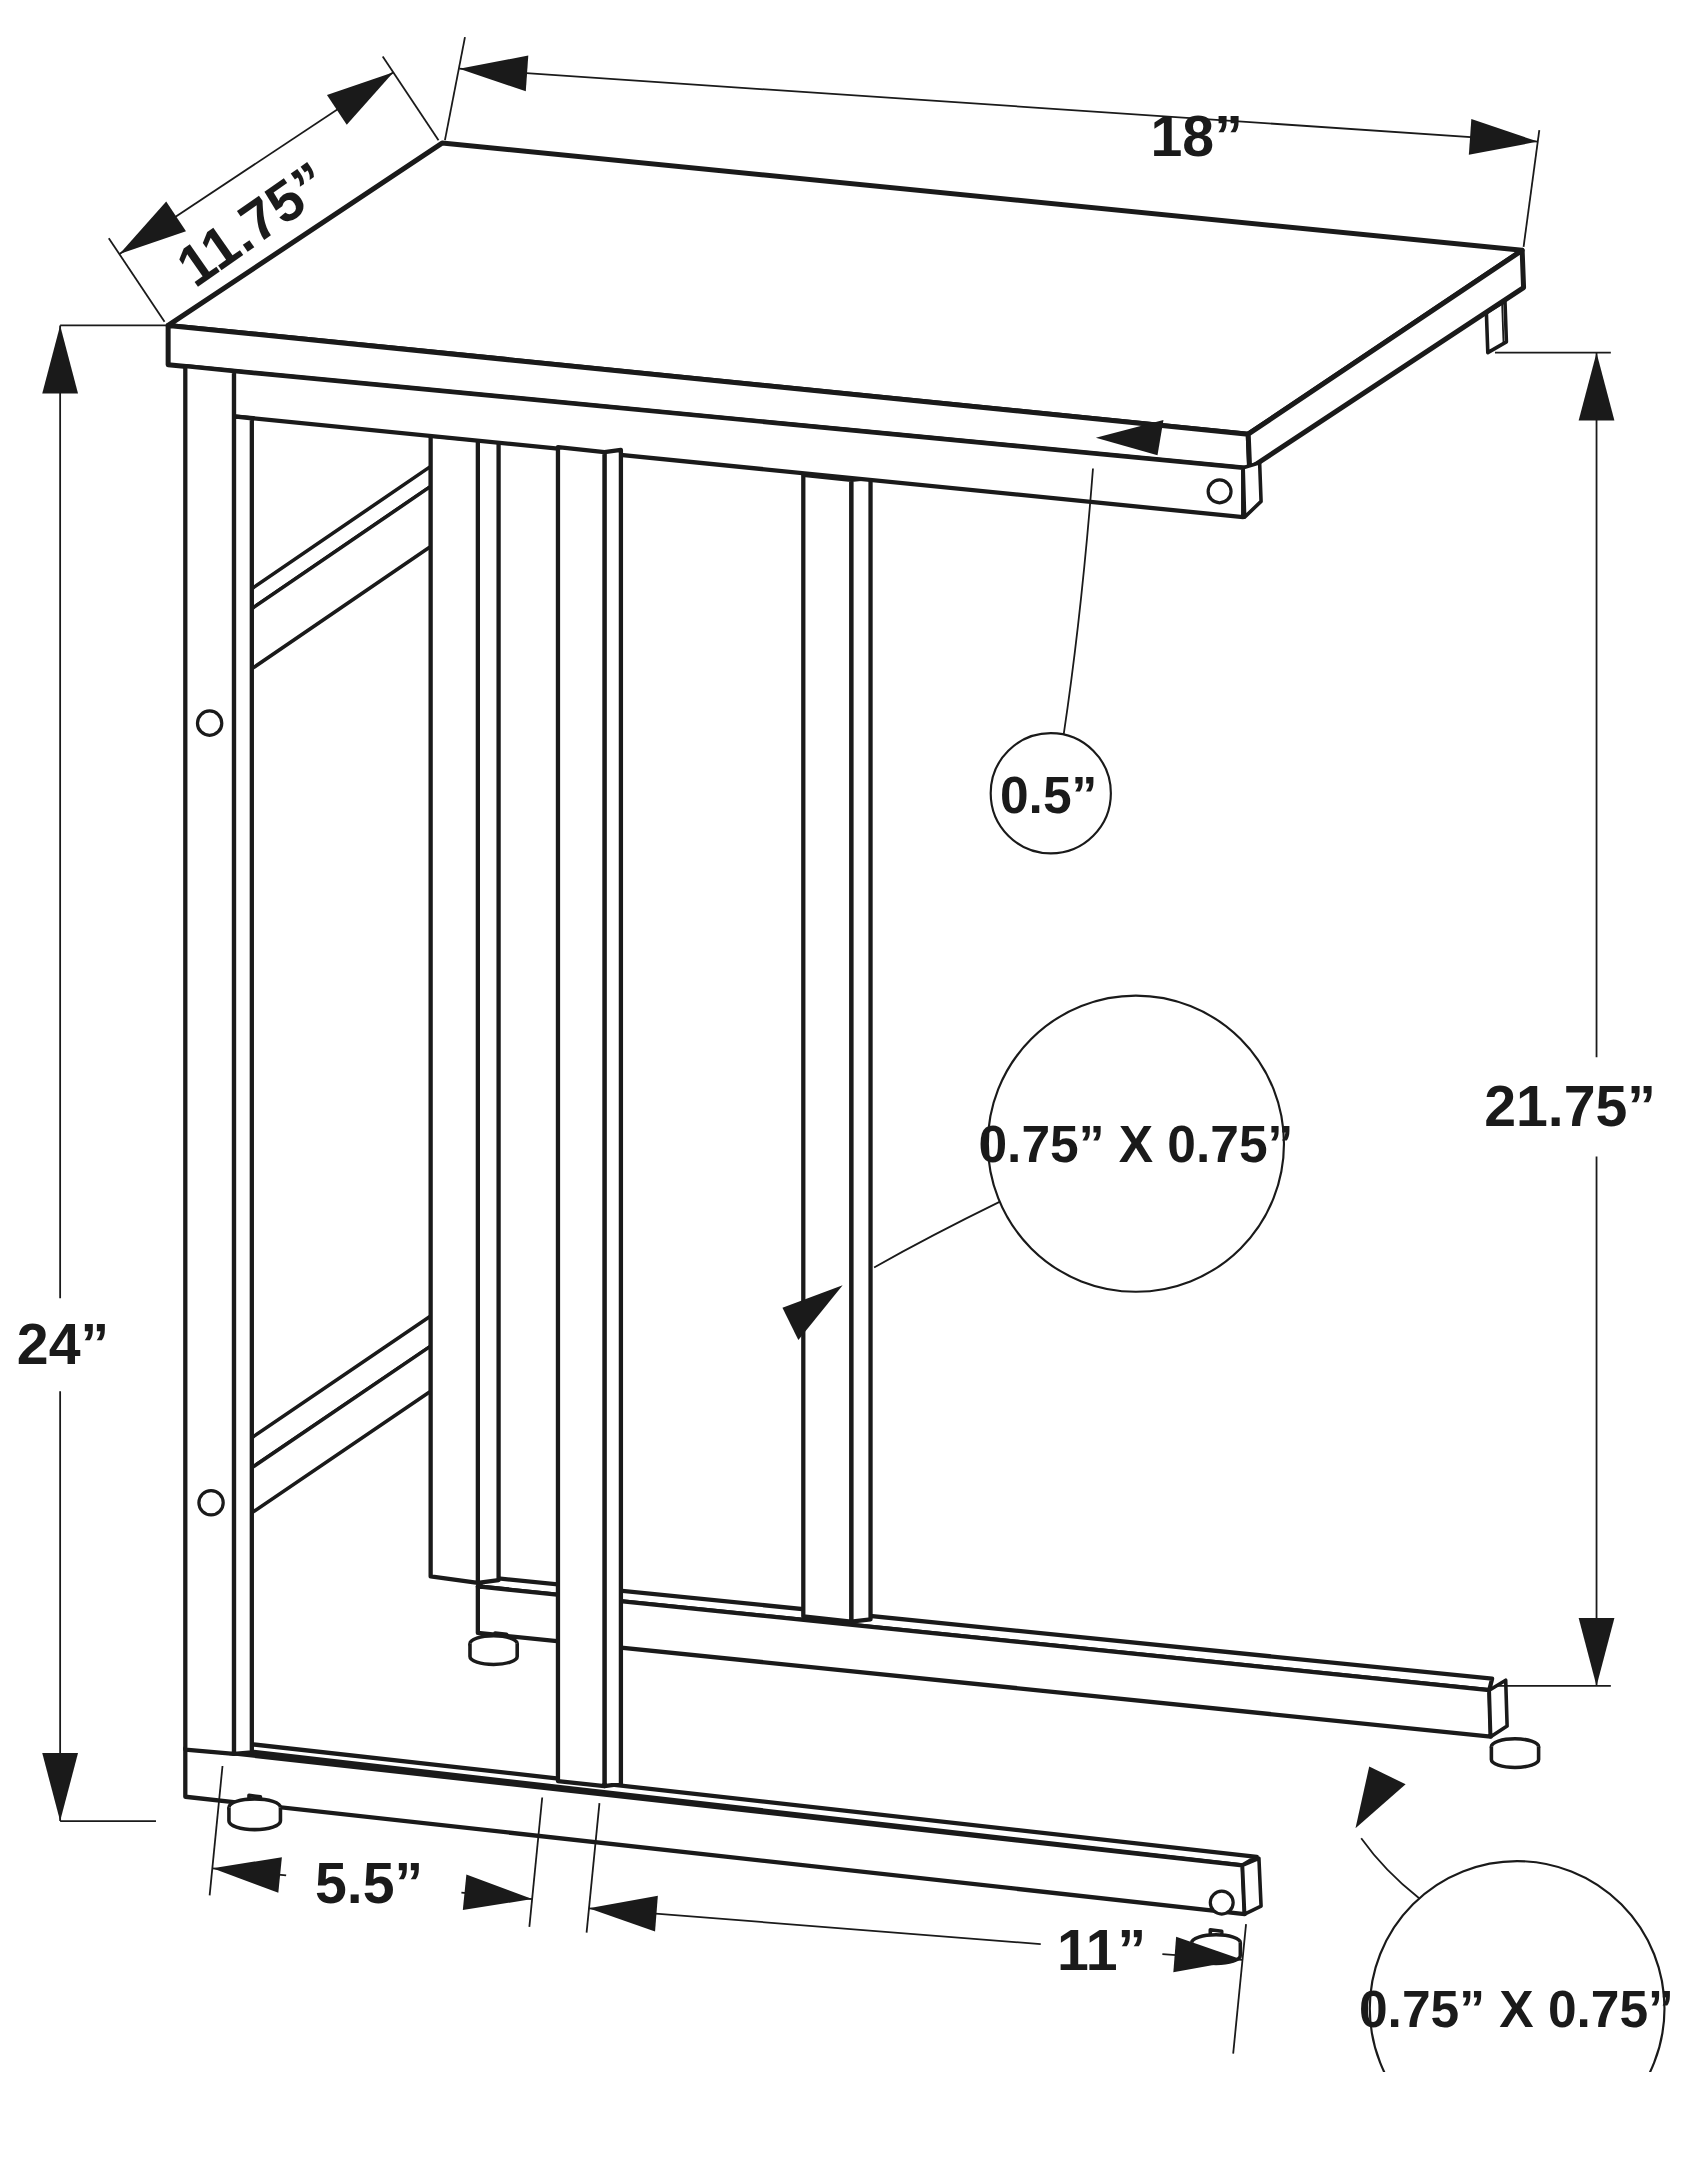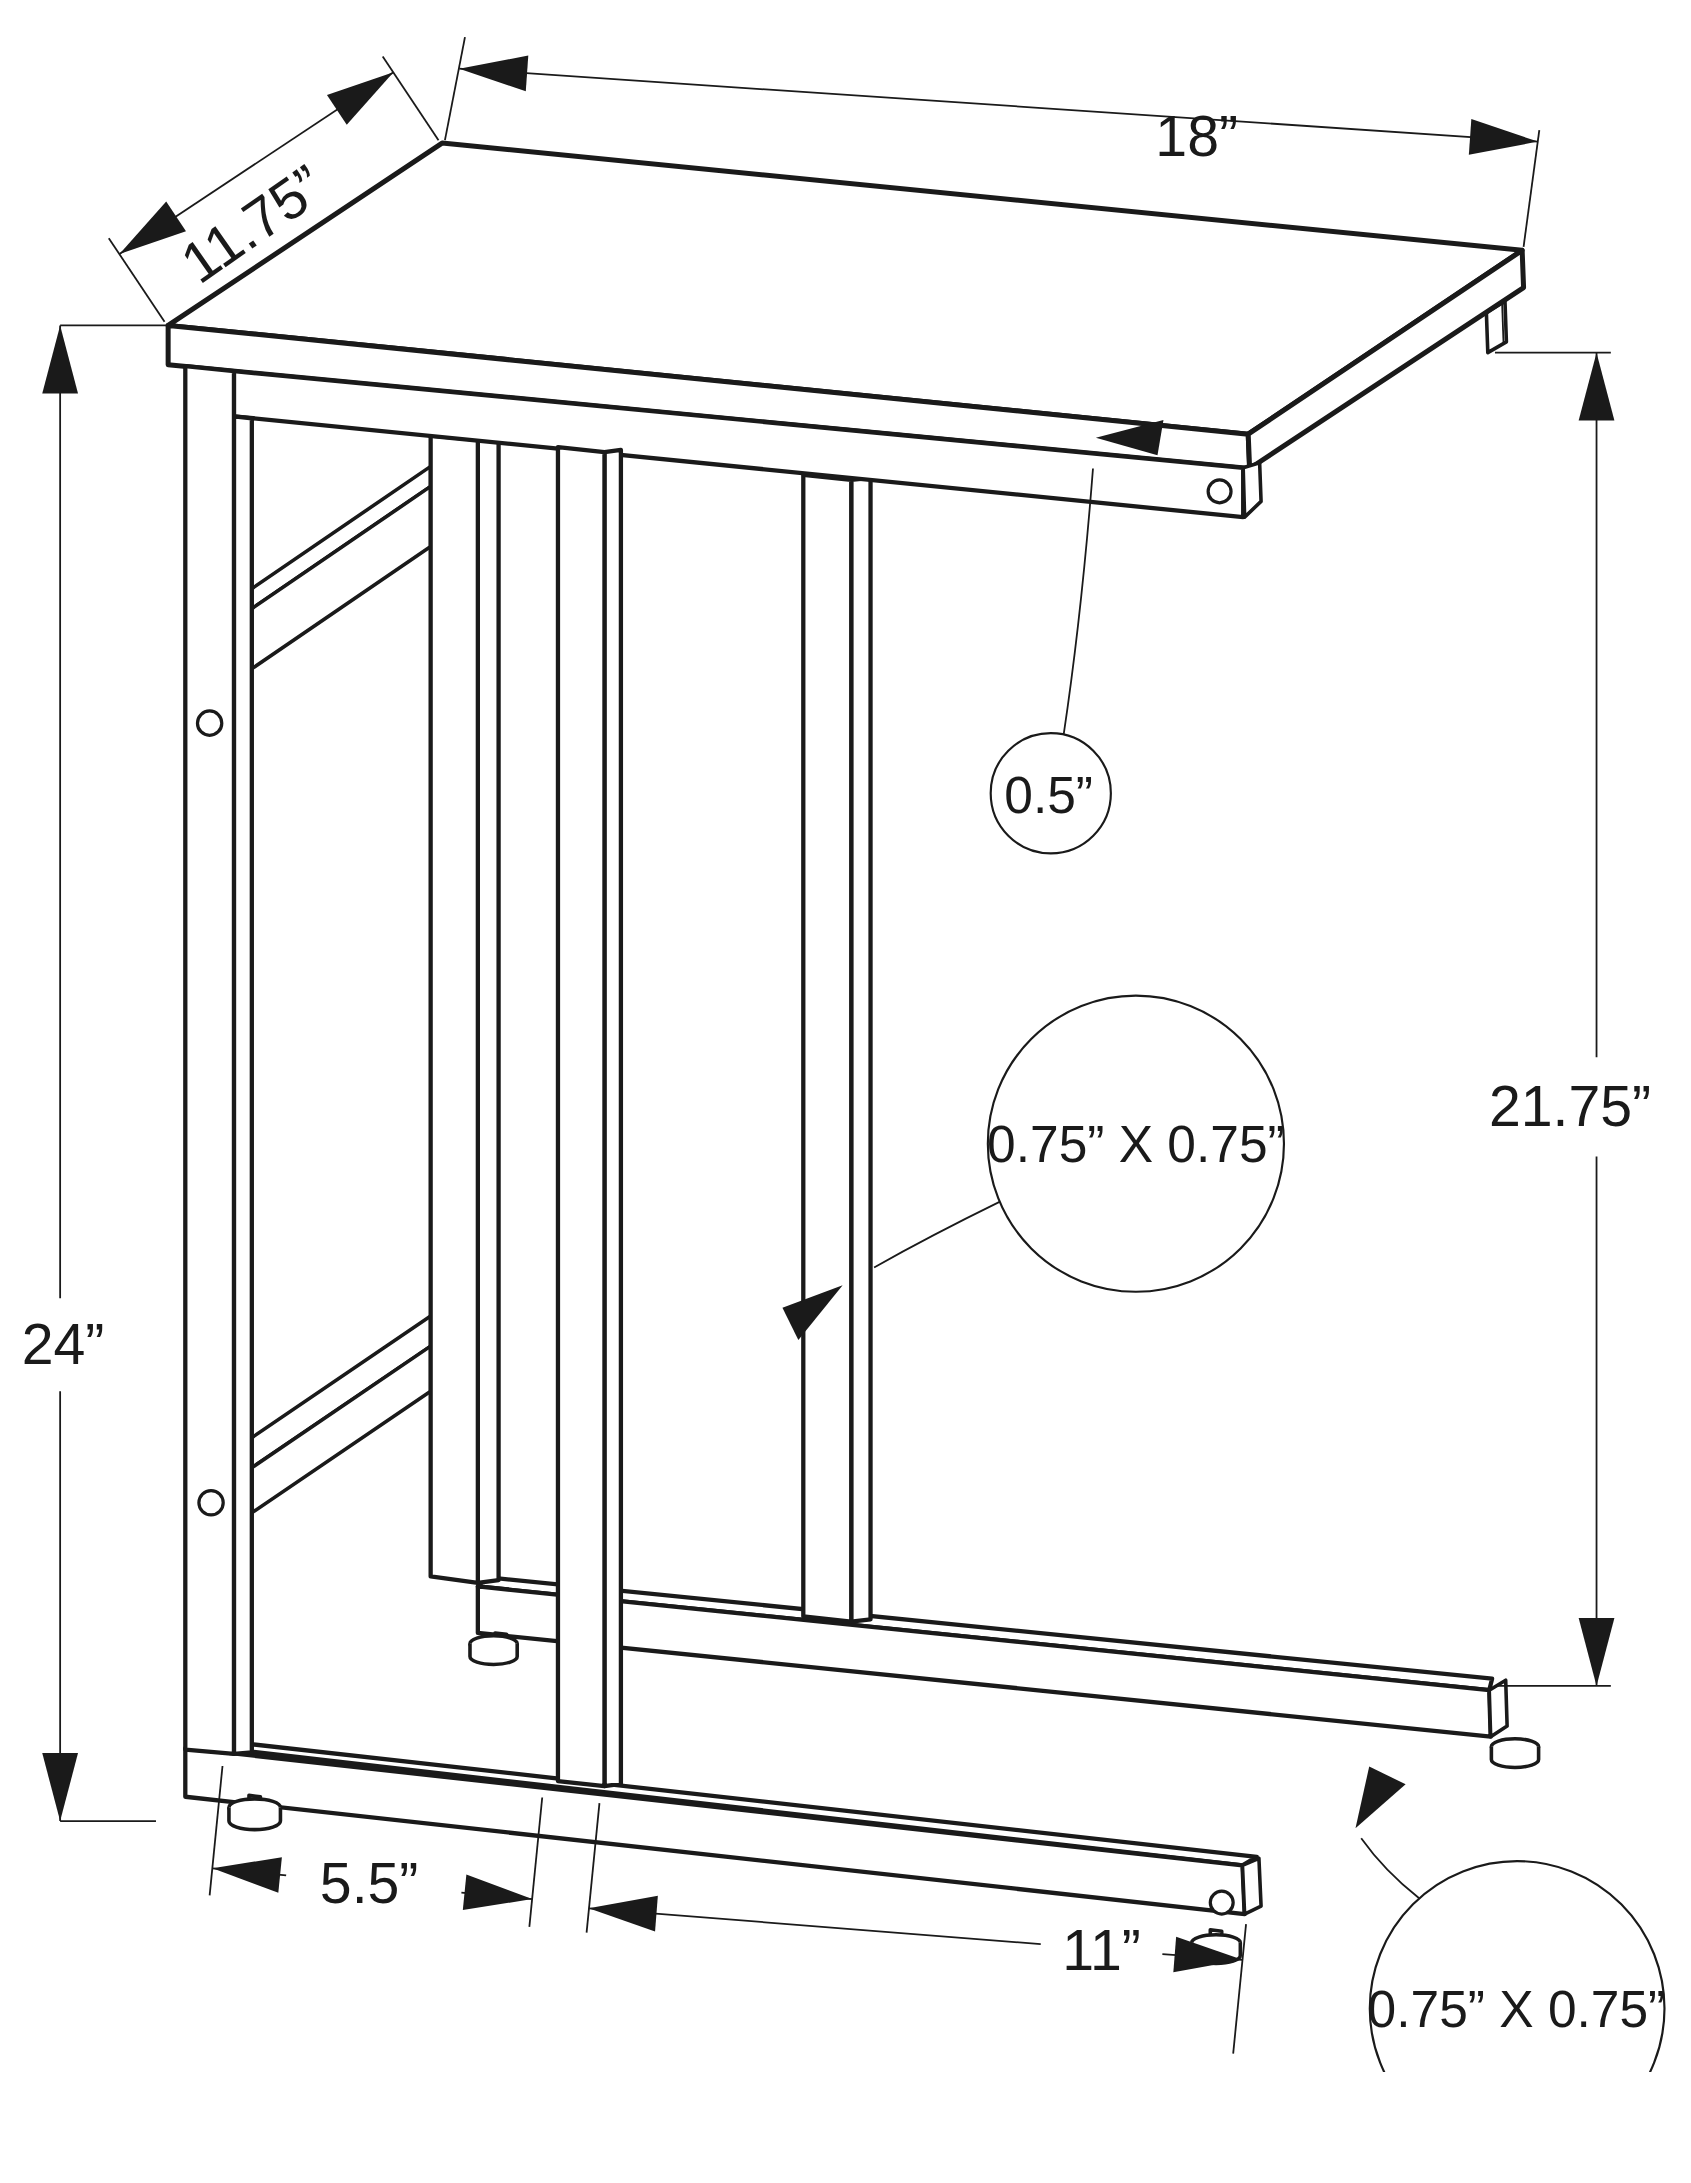--- a/index.html
+++ b/index.html
@@ -1,16 +1,16 @@
 <!DOCTYPE html>
 <html style="font-size:11.4px"><head>
 <meta charset="utf-8">
 <style>
   html,body{margin:0;padding:0;background:#ffffff;}
-  .page{width:1691px;height:2072px;position:relative;background:#fff;overflow:hidden;}
+  .page{width:1691px;height:2072px;position:relative;background:#fff;overflow:hidden;font-weight:bold;}
   svg{display:block;}
   text{font-family:"Liberation Sans", sans-serif;fill:#1a1a1a;}
   .struct{fill:#ffffff;stroke:#1a1a1a;stroke-width:7;stroke-linejoin:round;}
   .struct2{fill:#ffffff;stroke:#1a1a1a;stroke-width:6;stroke-linejoin:round;}
   .struct3{fill:#ffffff;stroke:#1a1a1a;stroke-width:5;stroke-linejoin:round;}
   .thin{fill:none;stroke:#1a1a1a;stroke-width:2.5;}
   .leader{fill:none;stroke:#1a1a1a;stroke-width:2.5;}
   .callout{fill:#ffffff;stroke:#1a1a1a;stroke-width:3;}
   .bolt{fill:#ffffff;stroke:#1a1a1a;stroke-width:4.5;}
   .ah{fill:#1a1a1a;stroke:none;}

